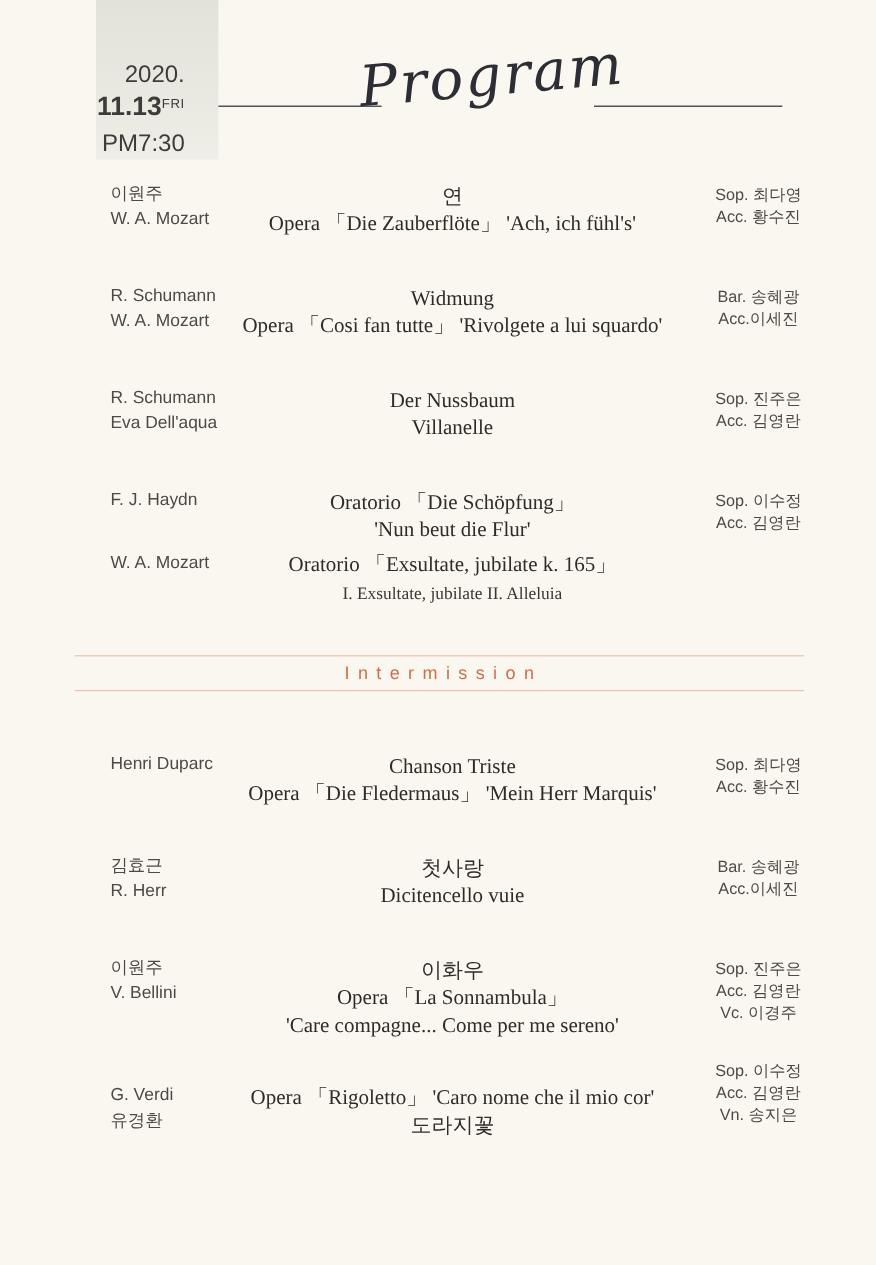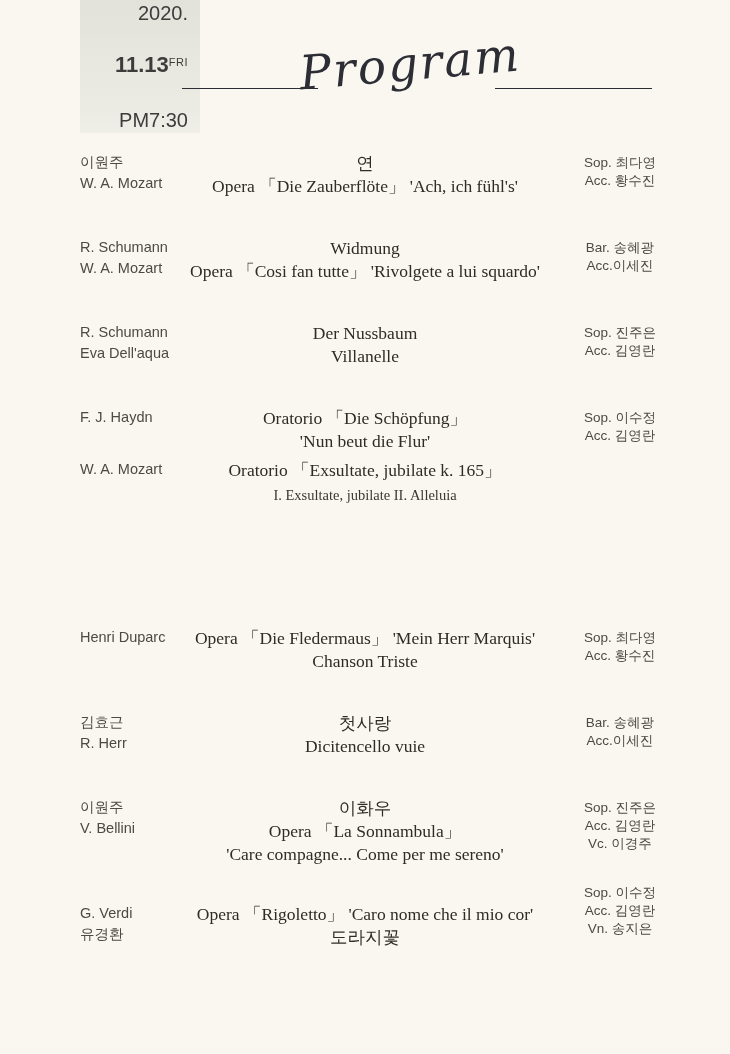--- a/index.html
+++ b/index.html
@@ -1,38 +1,38 @@
 <!DOCTYPE html>
 <html><head>
 <meta charset="utf-8">
 <style>
   html,body{margin:0;padding:0;background:#faf7f0;}
   .page{position:relative;width:730px;height:1054px;background:#faf7f0;
         font-family:"Liberation Sans",sans-serif;overflow:hidden;}
 
   
-  .date-box{position:absolute;left:80px;top:0;width:120px;height:133px;
+  .date-box{position:absolute;left:80px;top:0;width:102px;height:133px;
             background:linear-gradient(180deg,#e2e1da 0%,#ecebe4 85%,#efeee8 100%);
-            display:flex;flex-direction:column;justify-content:space-between;align-items:flex-end;
-            padding-right:12px;box-sizing:border-box;color:#3d3c3a;}
+            display:flex;flex-direction:column;justify-content:flex-end;align-items:flex-end;
+            padding-right:28px;box-sizing:border-box;color:#3d3c3a;}
   .date-year{font-size:20px;line-height:26px;}
   .date-day-row{font-size:22px;font-weight:bold;line-height:27px;}
   .date-weekday{font-size:11px;font-weight:normal;position:relative;top:-6px;letter-spacing:.5px;}
   .date-time{font-size:20px;line-height:26px;}
 
   
   .program-title{position:absolute;left:290px;top:36px;width:240px;text-align:center;
                  font-family:"DejaVu Serif",serif;font-style:italic;font-size:47px;
                  color:#2d2d35;transform:rotate(-5deg);letter-spacing:2px;}
   .rule{position:absolute;top:88px;border-top:1.6px solid #2c2c33;height:0;}
   .rule-left{left:182px;width:136px;}
   .rule-right{left:495px;width:157px;}
 
   
-  .entries{position:absolute;left:0;top:0;width:648px;height:1054px;}
+  .entries{position:absolute;left:12px;top:0;width:648px;height:1054px;}
   .entry{position:absolute;left:0;width:730px;}
   .entry:nth-child(1){top:152px}.entry:nth-child(2){top:237px}
   .entry:nth-child(3){top:322px}.entry:nth-child(4){top:407px}
   .entry:nth-child(5){top:459px}.entry:nth-child(6){top:627px}
   .entry:nth-child(7){top:712px}.entry:nth-child(8){top:797px}
   .entry:nth-child(9){top:882px}
   .entry:nth-child(9) .col-left,.entry:nth-child(9) .col-center{top:21px;}
 
   .col-left{position:absolute;left:80px;top:0;width:150px;
             font-size:14.5px;line-height:21px;color:#4d4a46;}
@@ -132,22 +132,22 @@
           <div class="title small">I. Exsultate, jubilate  II. Alleluia</div>
         </div>
     <div class="col-right"></div>
   </div>
 
   <div class="entry">
     <div class="col-left">
           <div class="composer">Henri Duparc</div>
         </div>
     <div class="col-center">
+          <div class="title">Chanson Triste</div>
           <div class="title">Opera 「Die Fledermaus」 'Mein Herr Marquis'</div>
-          <div class="title">Chanson Triste</div>
         </div>
     <div class="col-right">
           <div class="performer">Sop. 최다영</div>
           <div class="performer">Acc. 황수진</div>
         </div>
   </div>
 
   <div class="entry">
     <div class="col-left">
           <div class="composer">김효근</div>
@@ -190,14 +190,17 @@
           <div class="title">도라지꽃</div>
         </div>
     <div class="col-right">
           <div class="performer">Sop. 이수정</div>
           <div class="performer">Acc. 김영란</div>
           <div class="performer">Vn. 송지은</div>
         </div>
   </div>
 </div>
 
+  <div class="intermission">
+    <span>Intermission</span>
+  </div>
 
 </div>
 
 </body></html>

